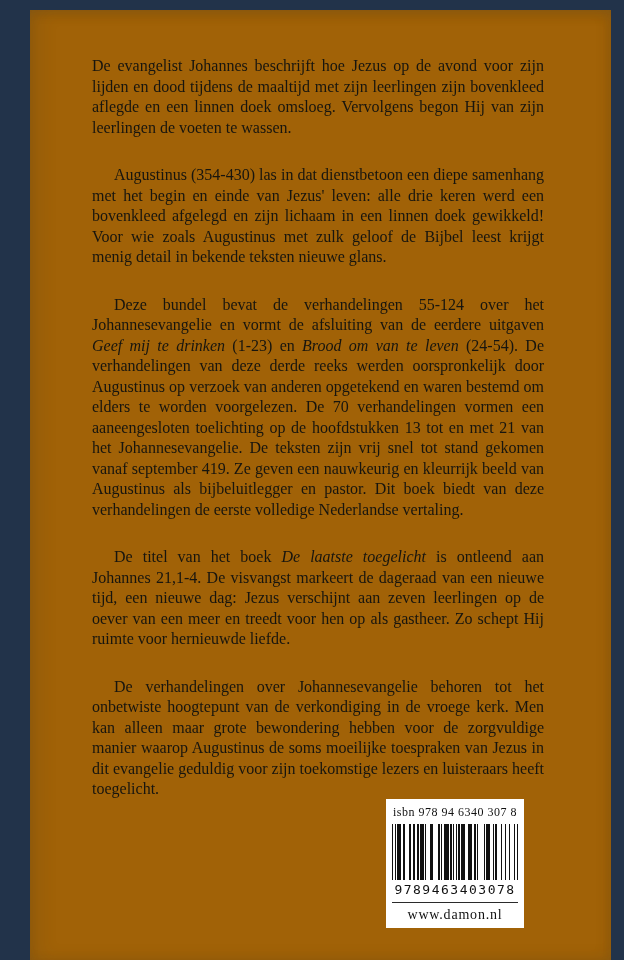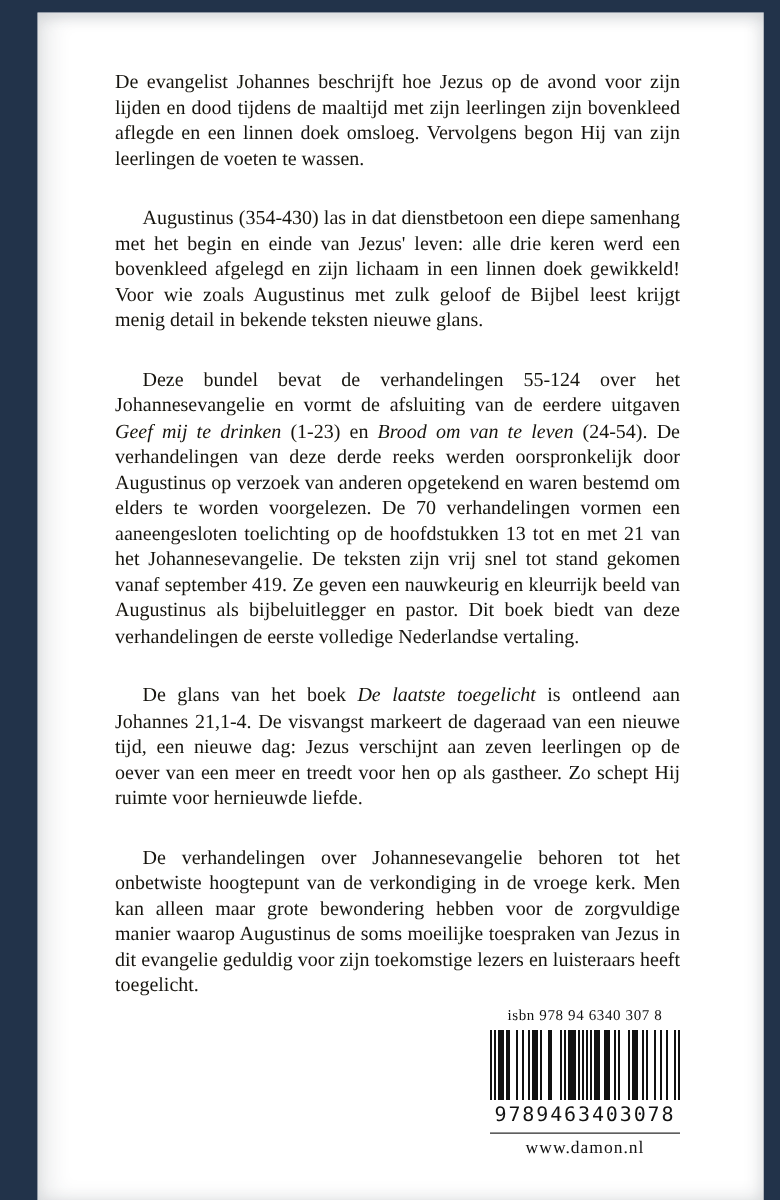--- a/index.html
+++ b/index.html
@@ -30,69 +30,69 @@
     line-height:20.5px;
     text-align:justify;
     hyphens:auto;
     -webkit-hyphens:auto;
   }
   .text-block p.indent{ text-indent:22px;margin-top:27px; }
   .text-block i{ font-style:italic; }
 
   .barcode-wrap{
     position:absolute;
-    left:356px;top:789px;width:164px;
+    left:356px;top:789px;width:138px;
     background:#ffffff;
     box-sizing:border-box;
     padding:6px 6px 3px 6px;
     text-align:center;
   }
   .isbn-label{
     font-family:"Liberation Serif", serif;
     font-size:12px;
     letter-spacing:0.5px;
     color:#111;
     margin-bottom:4px;
     white-space:nowrap;
   }
   .bars{
     display:block;
     width:100%;
     height:56px;
   }
   .barcode-number{
     font-family:"DejaVu Sans Mono", monospace;
-    font-size:16px;
+    font-size:13px;
     letter-spacing:1.5px;
     color:#111;
     margin-top:2px;
     white-space:nowrap;
   }
   .website{
     border-top:1px solid #2b2b2b;
     margin-top:5px;
     padding:4px 0 2px 0;
     font-family:"Liberation Serif", serif;
     font-size:14px;
     letter-spacing:0.8px;
     color:#111;
   }
 </style>
 </head>
 <body>
 
 <div class="cover" style="background-color: rgb(34, 51, 74);">
-  <div class="page" style="background-color: #ffffff; text-decoration: underline;">
+  <div class="page" style="background-color: #a16207; text-decoration: underline;">
 
     <div class="text-block" style="color: rgb(23, 21, 15);">
 
     <p><span>De evangelist Johannes beschrijft hoe Jezus op de avond voor zijn lijden en dood tijdens de maaltijd met zijn leerlingen zijn bovenkleed aflegde en een linnen doek omsloeg. Vervolgens begon Hij van zijn leerlingen de voeten te wassen.</span></p>
         <p class="indent"><span>Augustinus (354-430) las in dat dienstbetoon een diepe samenhang met het begin en einde van Jezus' leven: alle drie keren werd een bovenkleed afgelegd en zijn lichaam in een linnen doek gewikkeld! Voor wie zoals Augustinus met zulk geloof de Bijbel leest krijgt menig detail in bekende teksten nieuwe glans.</span></p>
         <p class="indent"><span>Deze bundel bevat de verhandelingen 55-124 over het Johannesevangelie en vormt de afsluiting van de eerdere uitgaven </span><i>Geef mij te drinken</i><span> (1-23) en </span><i>Brood om van te leven</i><span> (24-54). De verhandelingen van deze derde reeks werden oorspronkelijk door Augustinus op verzoek van anderen opgetekend en waren bestemd om elders te worden voorgelezen. De 70 verhandelingen vormen een aaneengesloten toelichting op de hoofdstukken 13 tot en met 21 van het Johannesevangelie. De teksten zijn vrij snel tot stand gekomen vanaf september 419. Ze geven een nauwkeurig en kleurrijk beeld van Augustinus als bijbeluitlegger en pastor. Dit boek biedt van deze verhandelingen de eerste volledige Nederlandse vertaling.</span></p>
-        <p class="indent"><span>De glans van het boek </span><i>De laatste toegelicht</i><span> is ontleend aan Johannes 21,1-4. De visvangst markeert de dageraad van een nieuwe tijd, een nieuwe dag: Jezus verschijnt aan zeven leerlingen op de oever van een meer en treedt voor hen op als gastheer. Zo schept Hij ruimte voor hernieuwde liefde.</span></p>
+        <p class="indent"><span>De titel van het boek </span><i>De laatste toegelicht</i><span> is ontleend aan Johannes 21,1-4. De visvangst markeert de dageraad van een nieuwe tijd, een nieuwe dag: Jezus verschijnt aan zeven leerlingen op de oever van een meer en treedt voor hen op als gastheer. Zo schept Hij ruimte voor hernieuwde liefde.</span></p>
         <p class="indent"><span>De verhandelingen over Johannesevangelie behoren tot het onbetwiste hoogtepunt van de verkondiging in de vroege kerk. Men kan alleen maar grote bewondering hebben voor de zorgvuldige manier waarop Augustinus de soms moeilijke toespraken van Jezus in dit evangelie geduldig voor zijn toekomstige lezers en luisteraars heeft toegelicht.</span></p>
       </div>
 
     <div class="barcode-wrap">
       <div class="isbn-label">isbn 978 94 6340 307 8</div>
       <svg class="bars" viewBox="0 0 95 56" preserveAspectRatio="none" shape-rendering="crispEdges">
           <rect x="0" y="0" width="1" height="56" fill="#111"></rect>
           <rect x="2" y="0" width="1" height="56" fill="#111"></rect>
           <rect x="4" y="0" width="3" height="56" fill="#111"></rect>
           <rect x="8" y="0" width="2" height="56" fill="#111"></rect>

